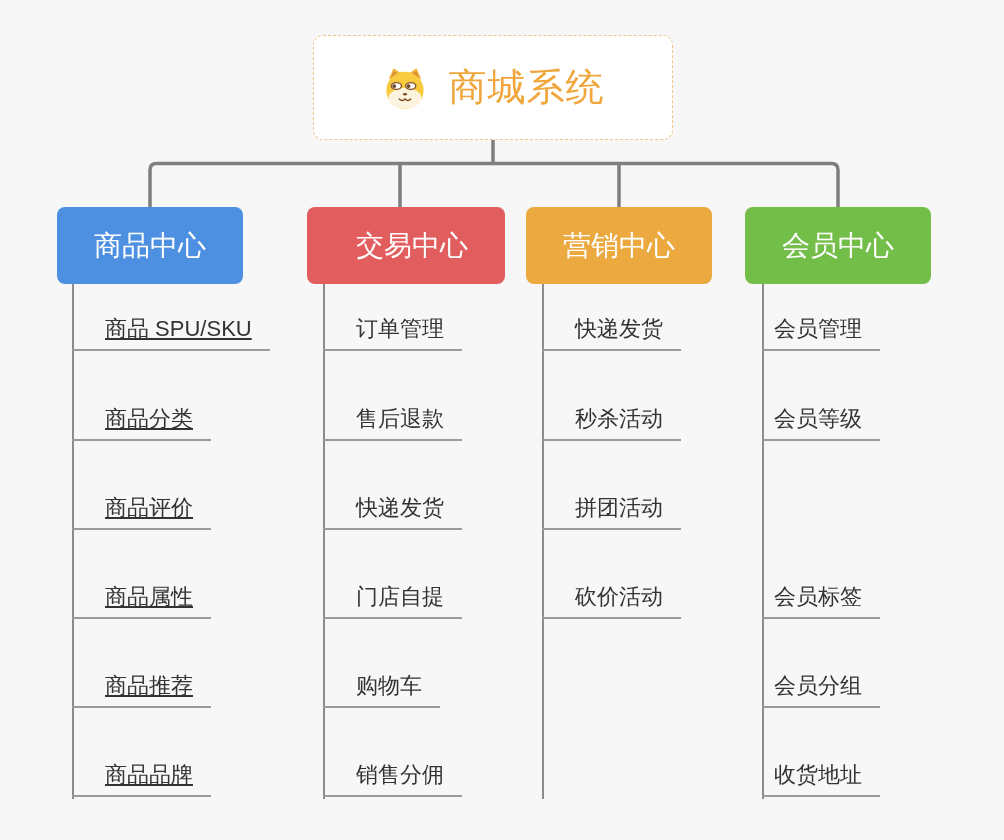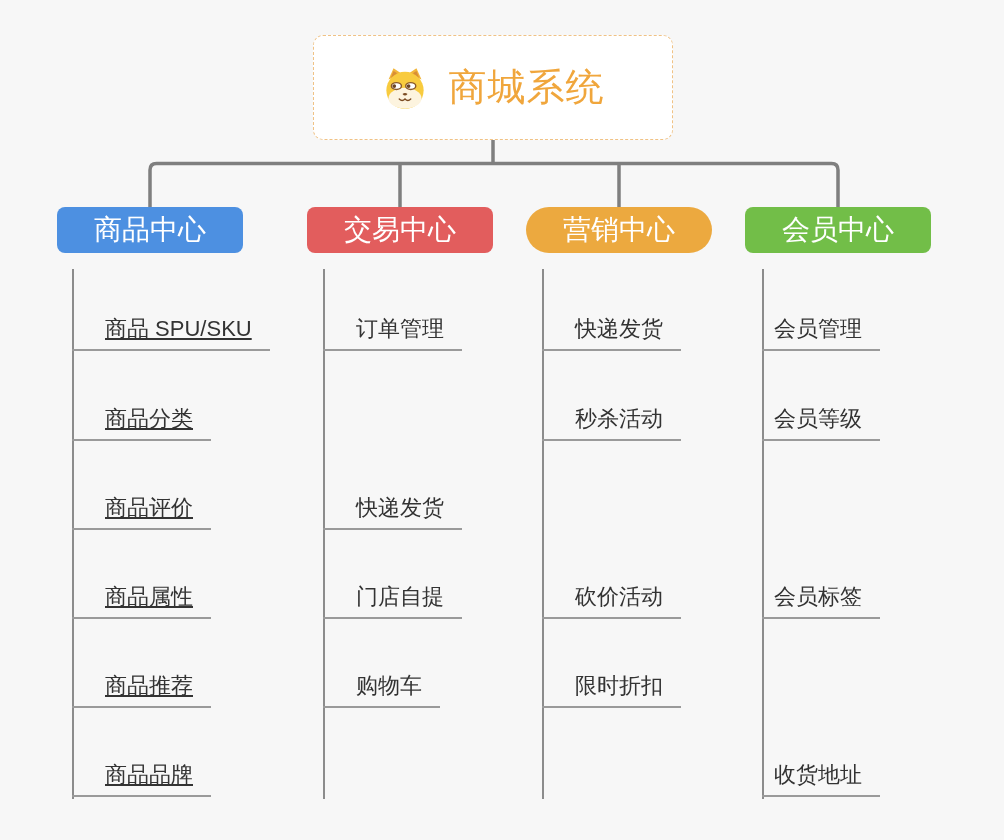--- a/index.html
+++ b/index.html
@@ -23,28 +23,28 @@
   .root-title{
     font-size:38px;color:#f0a63c;font-weight:500;letter-spacing:1px;
     white-space:nowrap;
   }
 
   
   .connectors{position:absolute;left:0;top:0;z-index:1;}
 
   
   .branch-header{
-    position:absolute;top:207px;width:186px;height:46px;
+    position:absolute;top:207px;width:186px;height:77px;
     border-radius:8px;
     display:flex;align-items:center;justify-content:center;
     color:#ffffff;font-size:28px;white-space:nowrap;
     z-index:2;
   }
   .bh0{left:57px;background:#4d90e1;}
-  .bh1{left:307px;background:#e25d5d;}
+  .bh1{left:307px;background:#e25d5d;padding-left:12px;}
   .bh2{left:526px;background:#eca93f;}
   .bh3{left:745px;background:#72be48;}
 
   
   .trunk{
     position:absolute;top:269px;height:530px;width:2px;background:#8c8c8c;
   }
   .t0{left:72px;}
   .t1{left:323px;}
   .t2{left:542px;}
@@ -100,47 +100,50 @@
     </svg>
     <span class="root-title">商城系统</span>
   </div>
 
   <div class="branch-header bh0" style="background: rgb(77, 144, 225);">
     <span>商品中心</span>
   </div>
   <div class="branch-header bh1" style="background: rgb(226, 93, 93);">
     <span>交易中心</span>
   </div>
-  <div class="branch-header bh2" style="background: rgb(236, 169, 63); border-radius: 26px;">
+  <div class="branch-header bh2" style="background: rgb(236, 169, 63);">
     <span>营销中心</span>
   </div>
   <div class="branch-header bh3" style="background: rgb(114, 190, 72);">
     <span>会员中心</span>
   </div>
 
   <div class="trunk t0"></div>
   <div class="trunk t1"></div>
   <div class="trunk t2"></div>
   <div class="trunk t3"></div>
 
   <div class="leaf c0 r0">商品 SPU/SKU</div>
   <div class="leaf c0 r1">商品分类</div>
   <div class="leaf c0 r2">商品评价</div>
   <div class="leaf c0 r3">商品属性</div>
   <div class="leaf c0 r4">商品推荐</div>
   <div class="leaf c0 r5">商品品牌</div>
 
   <div class="leaf c1 r0">订单管理</div>
+  <div class="leaf c1 r1">售后退款</div>
   <div class="leaf c1 r2">快递发货</div>
   <div class="leaf c1 r3">门店自提</div>
   <div class="leaf c1 r4">购物车</div>
+  <div class="leaf c1 r5">销售分佣</div>
 
   <div class="leaf c2 r0">快递发货</div>
   <div class="leaf c2 r1">秒杀活动</div>
+  <div class="leaf c2 r2">拼团活动</div>
   <div class="leaf c2 r3">砍价活动</div>
-  <div class="leaf c2 r4">限时折扣</div>
 
   <div class="leaf c3 r0">会员管理</div>
   <div class="leaf c3 r1">会员等级</div>
   <div class="leaf c3 r3">会员标签</div>
+  <div class="leaf c3 r4">会员分组</div>
   <div class="leaf c3 r5">收货地址</div>
 
 </div>
 
 </body></html>

